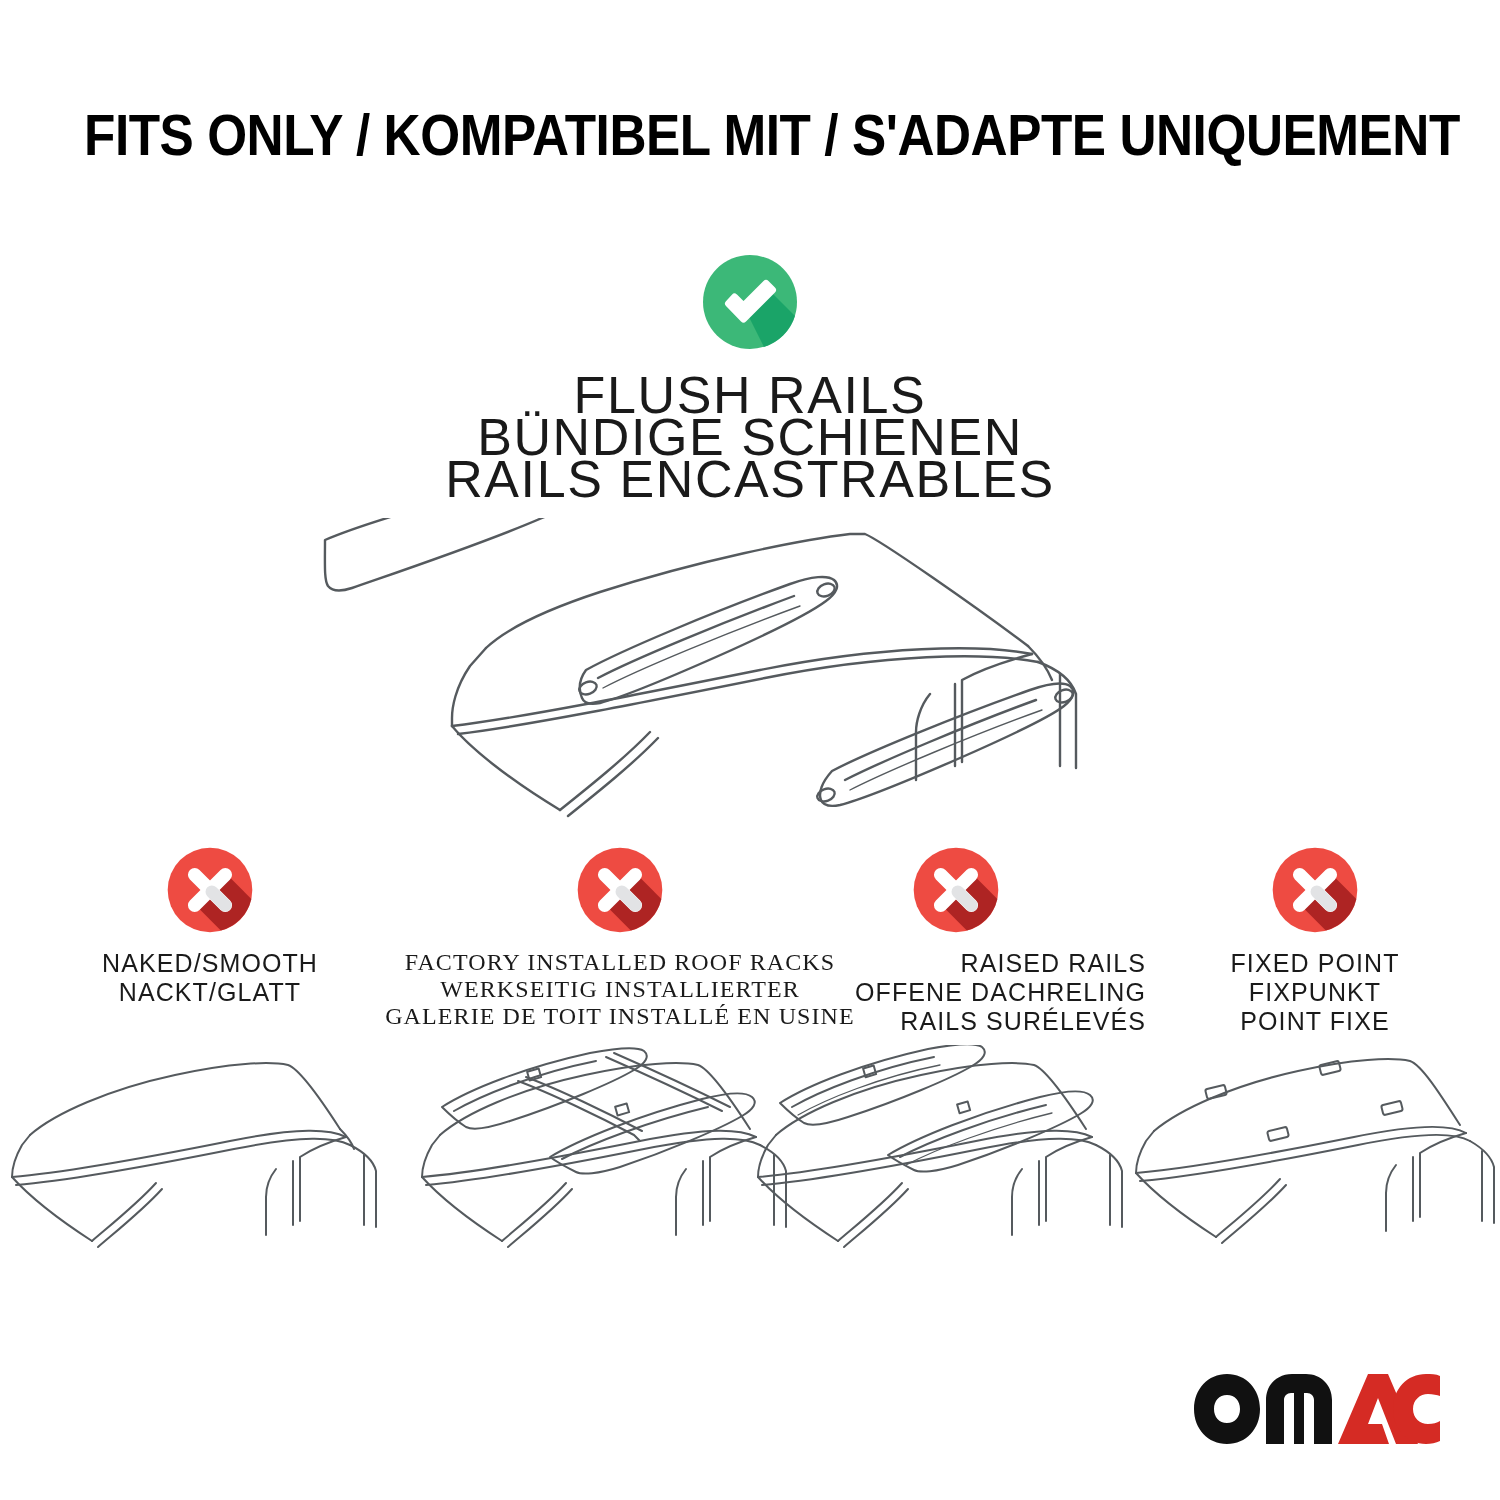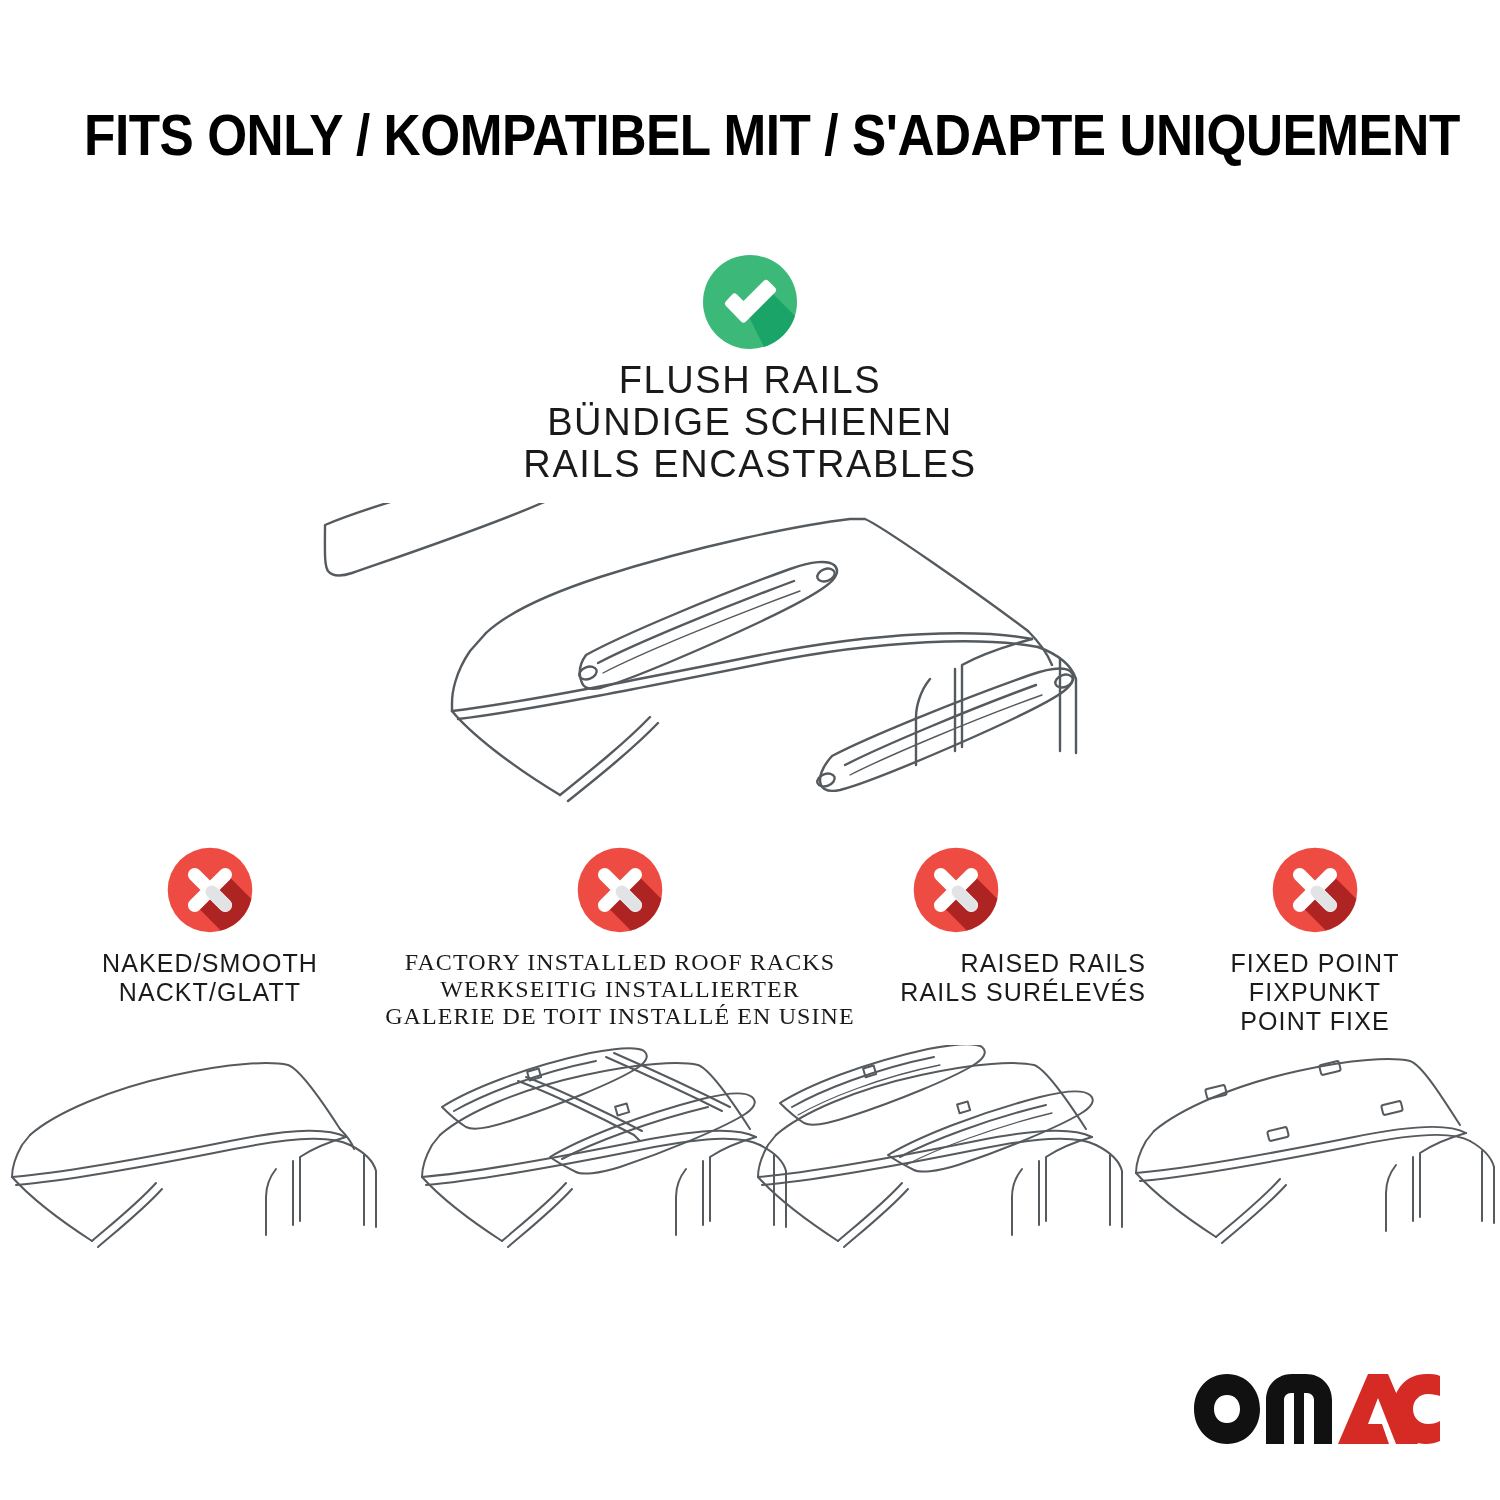--- a/index.html
+++ b/index.html
@@ -38,22 +38,22 @@
     top: 252px;
     width: 1500px;
     text-align: center;
   }
   #hero-icon-wrap {
     width: 100px;
     height: 100px;
     margin: 0 auto;
   }
   #hero-text {
-    margin-top: 7px;
-    font-size: 38px;
+    margin-top: 22px;
+    font-size: 52px;
     line-height: 42px;
     font-weight: 300;
     letter-spacing: 1.6px;
     color: #1a1a1a;
   }
   #hero-text .ln { display: block; }
 
   #hero-illustration {
     margin-top: 18px;
     width: 1500px;
@@ -276,20 +276,21 @@
         <path d="M50 50 L68 32 L96 60 A47 47 0 0 1 62 95 L36 69 Z" fill="#A01C1C" opacity="0.82"></path>
         <g stroke-linecap="round">
           <path d="M33 33 L67 67" stroke="#ffffff" stroke-width="15"></path>
           <path d="M67 33 L33 67" stroke="#ffffff" stroke-width="15"></path>
           <path d="M52 52 L67 67" stroke="#e2e3e5" stroke-width="14"></path>
         </g>
       </svg>
     </div>
     <div class="col-label">
       <span class="ln">RAISED RAILS</span>
+      <span class="ln">OFFENE DACHRELING</span>
       <span class="ln">RAILS SURÉLEVÉS</span>
     </div>
     <svg class="col-illus" viewBox="0 0 420 240">
       <g fill="none" stroke="#555a5e" stroke-width="2" stroke-linecap="round" stroke-linejoin="round">
         <path d="M30 90 C55 68 110 44 175 30 C230 18 270 16 288 20 C300 24 322 56 340 84"></path>
         <path d="M30 90 L22 100 C14 114 12 126 12 132"></path>
         <path d="M12 132 C30 152 58 174 92 196"></path>
         <path d="M12 132 C60 128 150 112 230 96 C300 82 330 84 346 92"></path>
         <path d="M16 140 C64 136 154 120 234 104 C304 90 334 92 350 100"></path>
         <path d="M350 100 C366 108 374 118 376 126 L376 182"></path>

